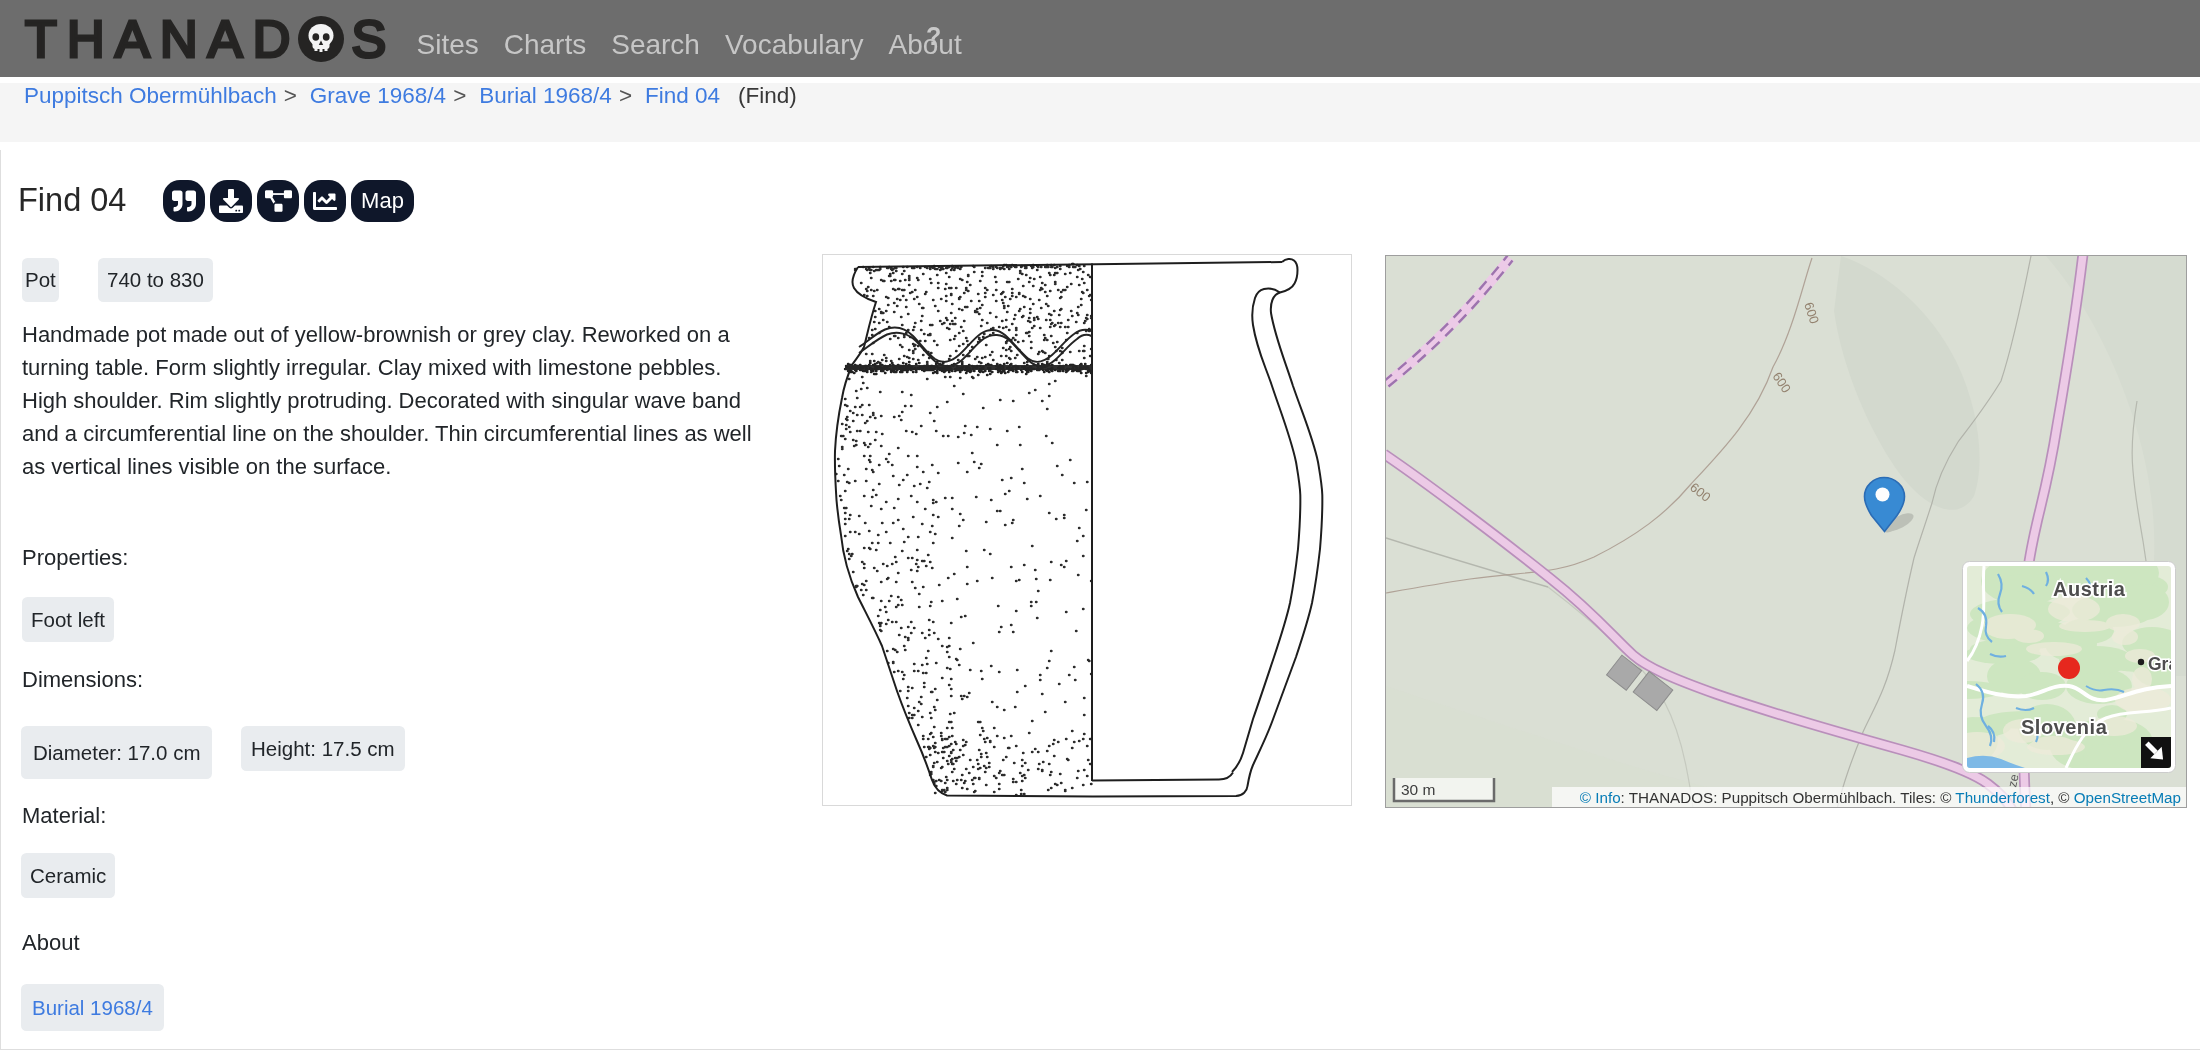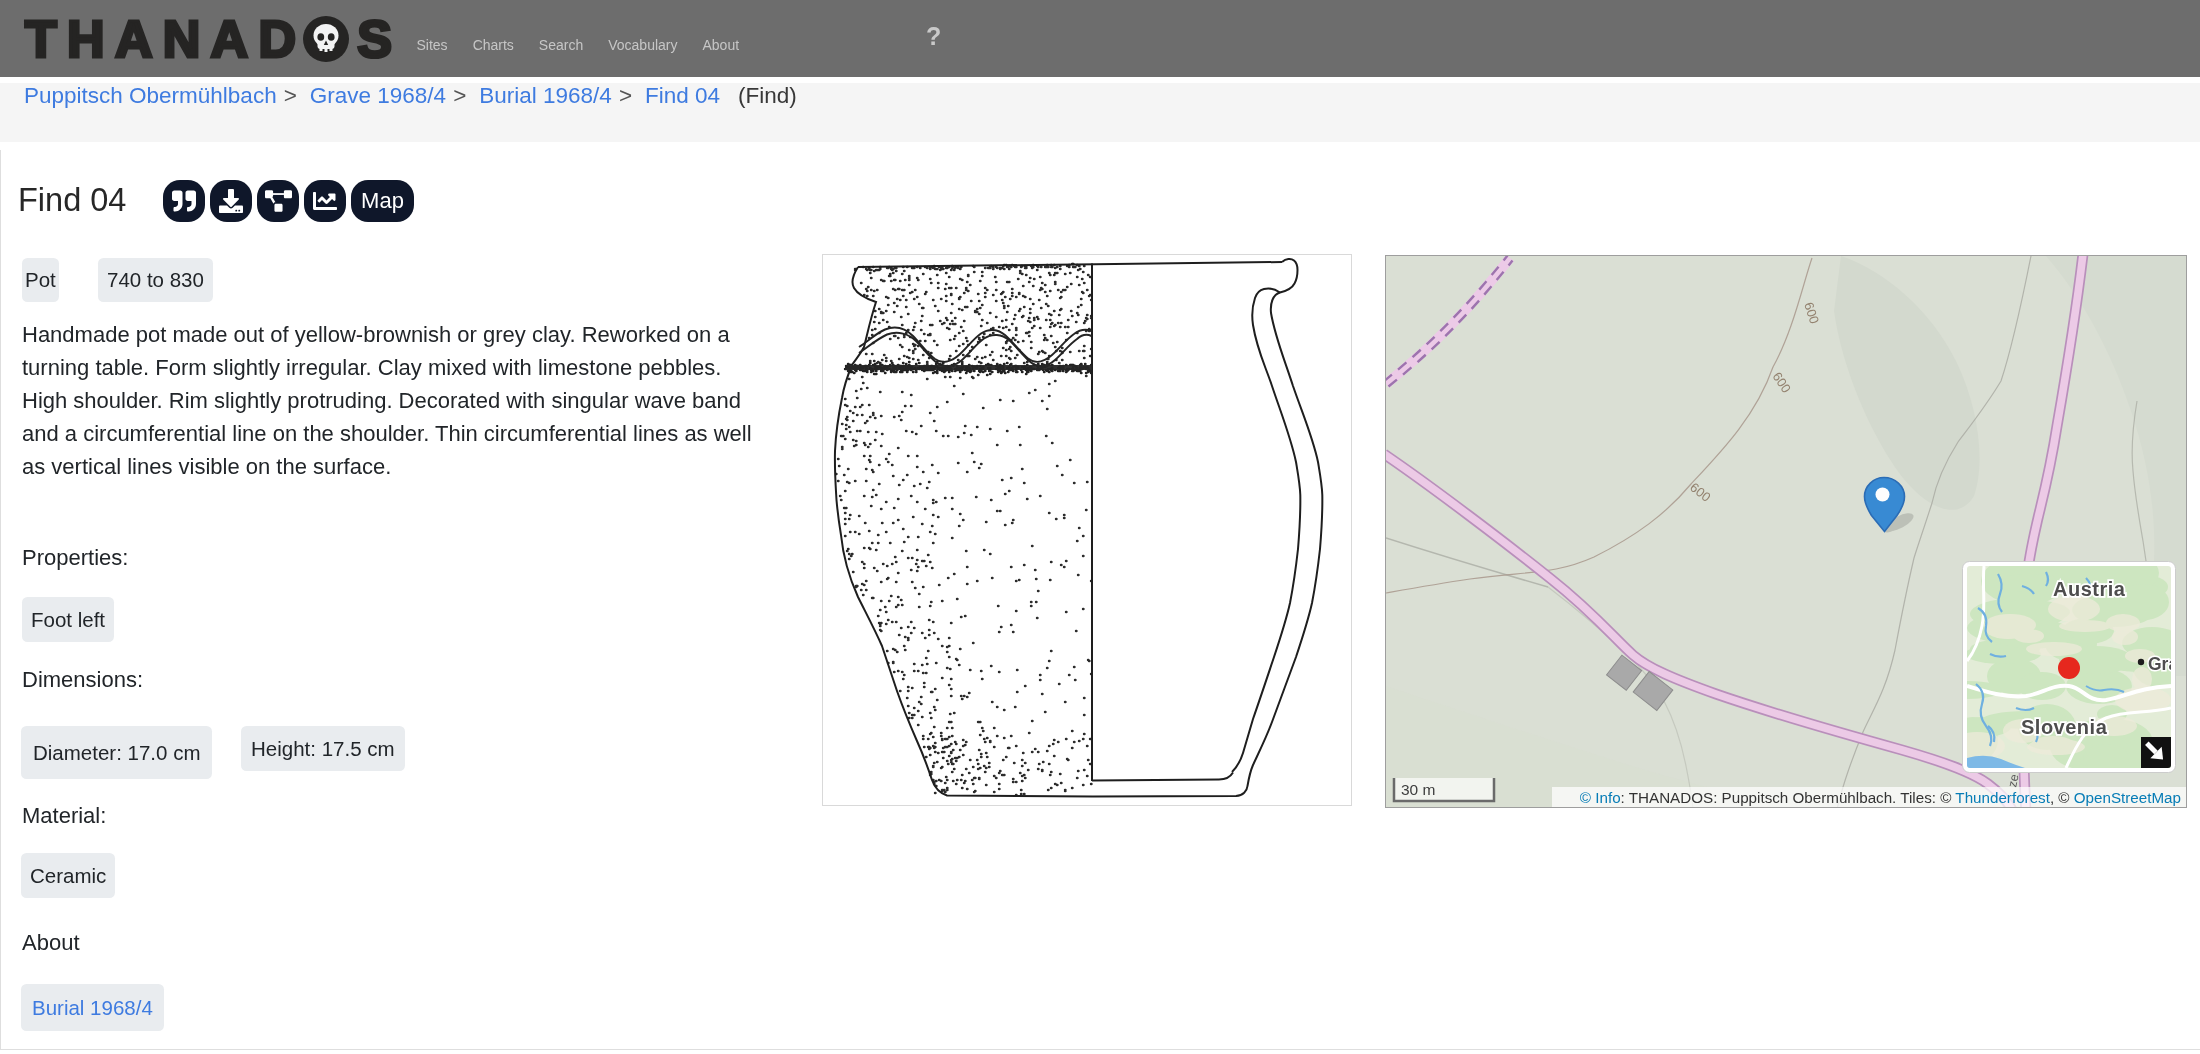--- a/index.html
+++ b/index.html
@@ -1,24 +1,24 @@
 <!DOCTYPE html>
 <html><head>
 <meta charset="utf-8">
 <style>
 html,body{margin:0;padding:0;background:#fff;width:2200px;height:1054px;overflow:hidden;
 font-family:"Liberation Sans",sans-serif;}
 *{box-sizing:border-box}
 
 #nav{position:absolute;left:0;top:0;width:2200px;height:77px;background:#6d6d6d}
-#logo{position:absolute;left:25px;top:9px;font-weight:bold;font-size:52px;color:#252423;
+#logo{position:absolute;left:25px;top:9px;font-weight:normal;font-size:52px;color:#252423;
 letter-spacing:10.3px;-webkit-text-stroke:3.2px #252423;white-space:nowrap}
 #logo svg{vertical-align:-5px;margin-left:-3px;margin-right:8px}
 #menu{position:absolute;left:404px;top:0;height:89px;display:flex;align-items:center;
-font-size:14px;color:#c6c6c6}
+font-size:28px;color:#c6c6c6}
 #menu span{padding:0 12.5px}
 #qm{position:absolute;left:926px;top:22px;font-size:25px;font-weight:bold;color:#cscsc}
 
 #crumb{position:absolute;left:0;top:83px;width:2200px;height:59px;background:#f5f5f5;
 display:flex;align-items:flex-start;font-size:22.5px;color:#383838}
 #crumb a{color:#3e7be0;text-decoration:none}
 #crumb .sep{color:#555;padding:0 13px 0 7px}
 
 #h2{position:absolute;left:18px;top:182px;font-size:32.5px;color:#272727}
 #btns{position:absolute;left:163px;top:180px;display:flex}

